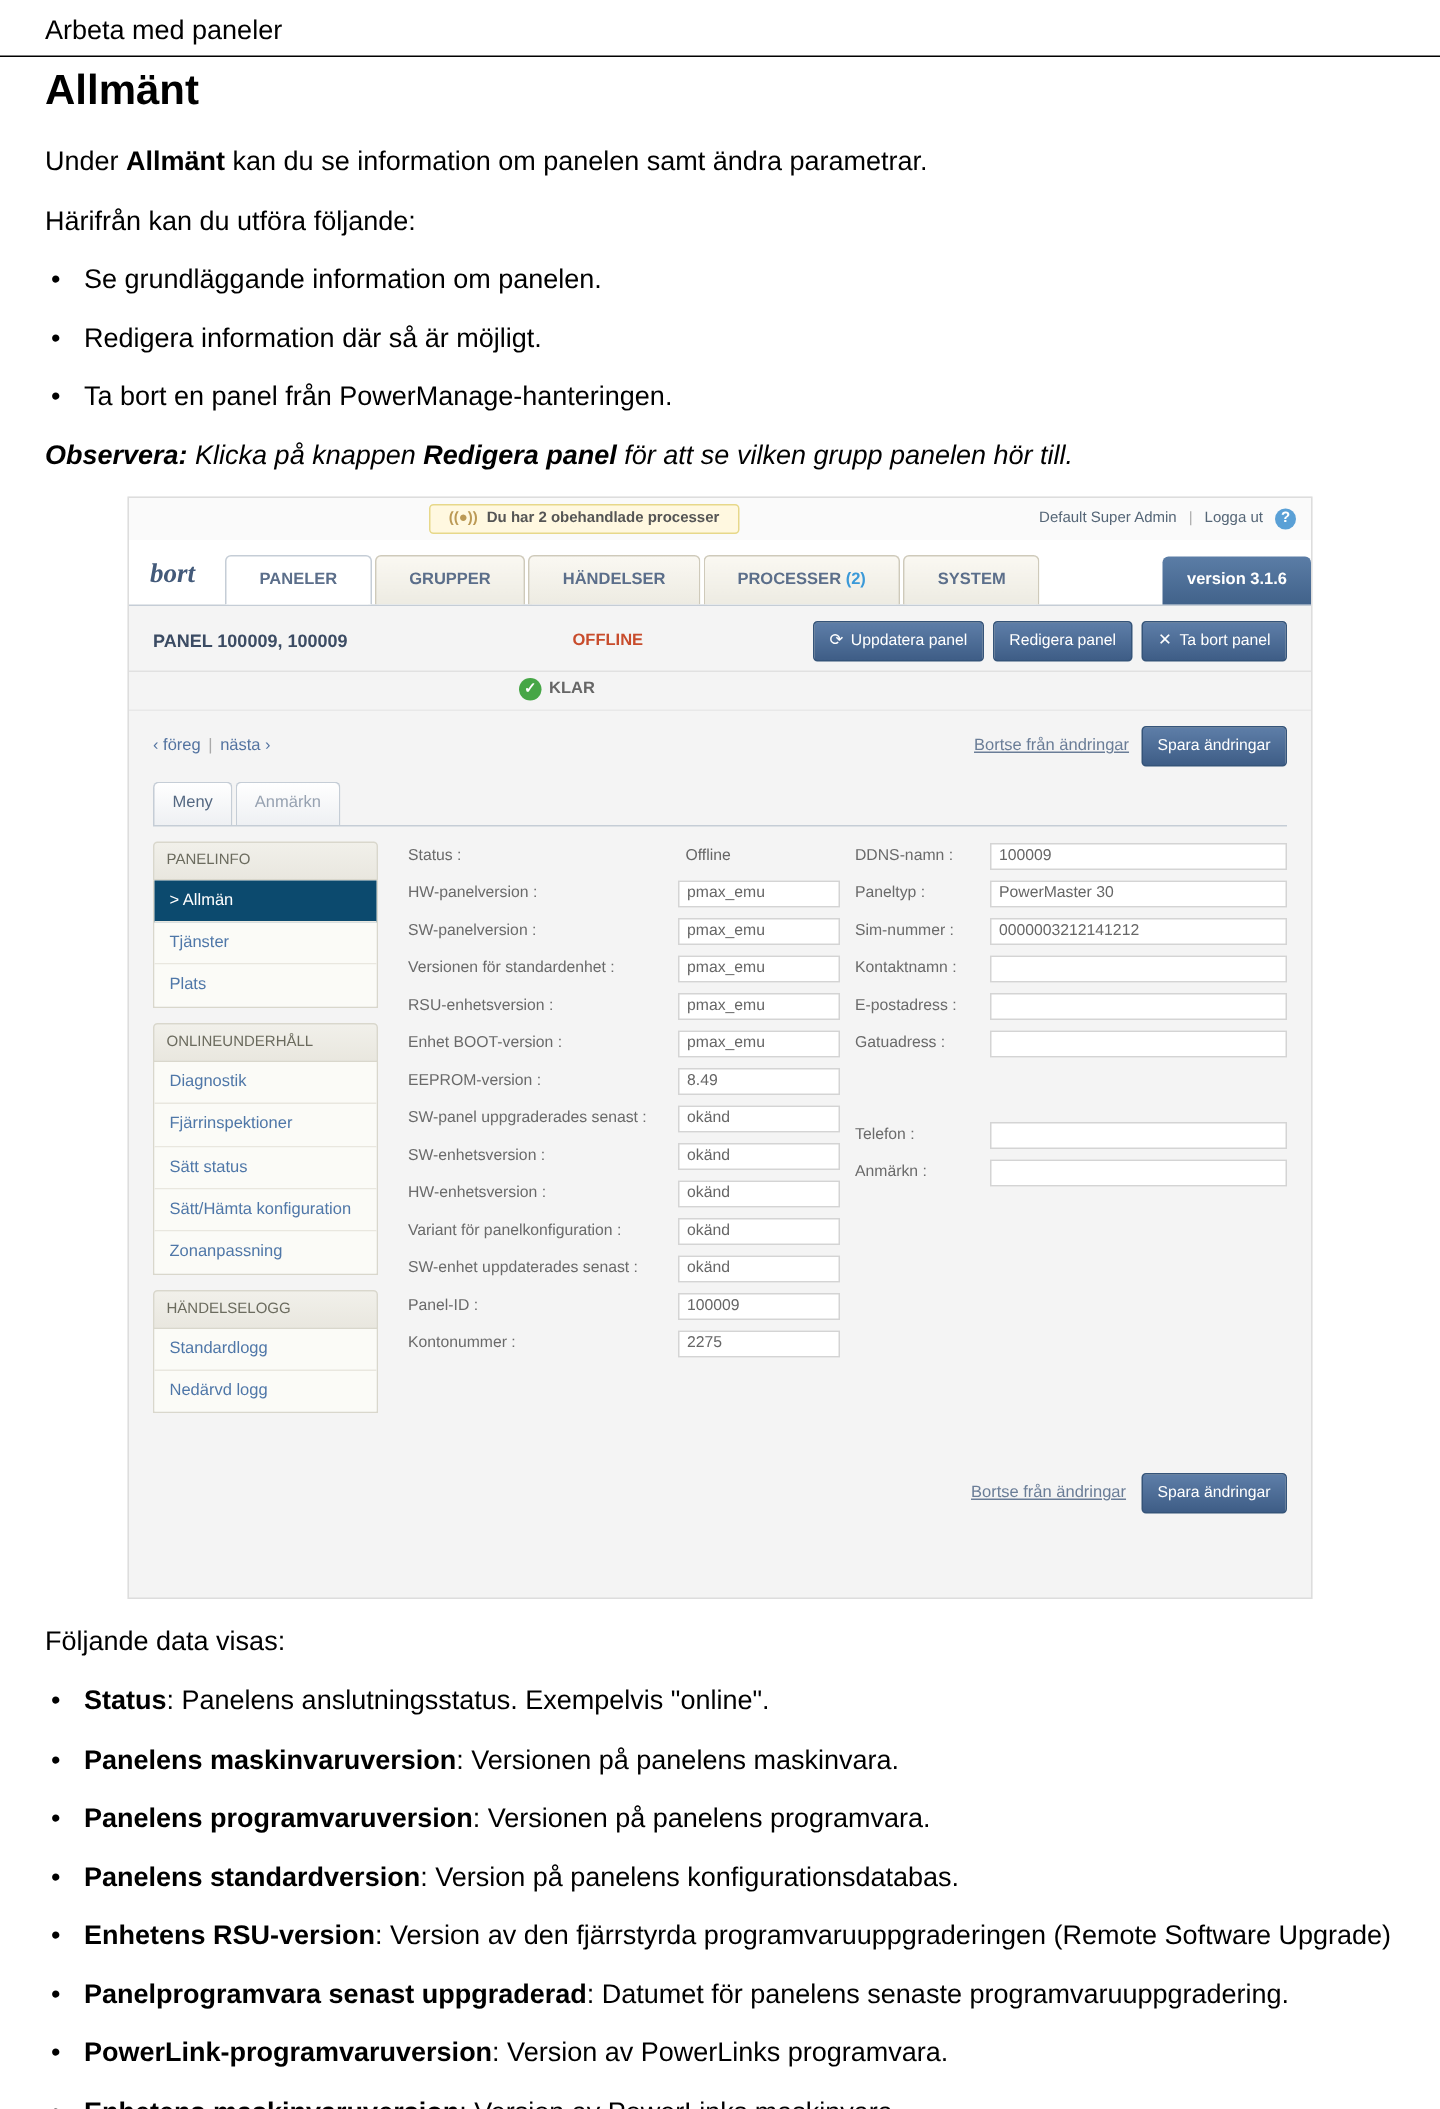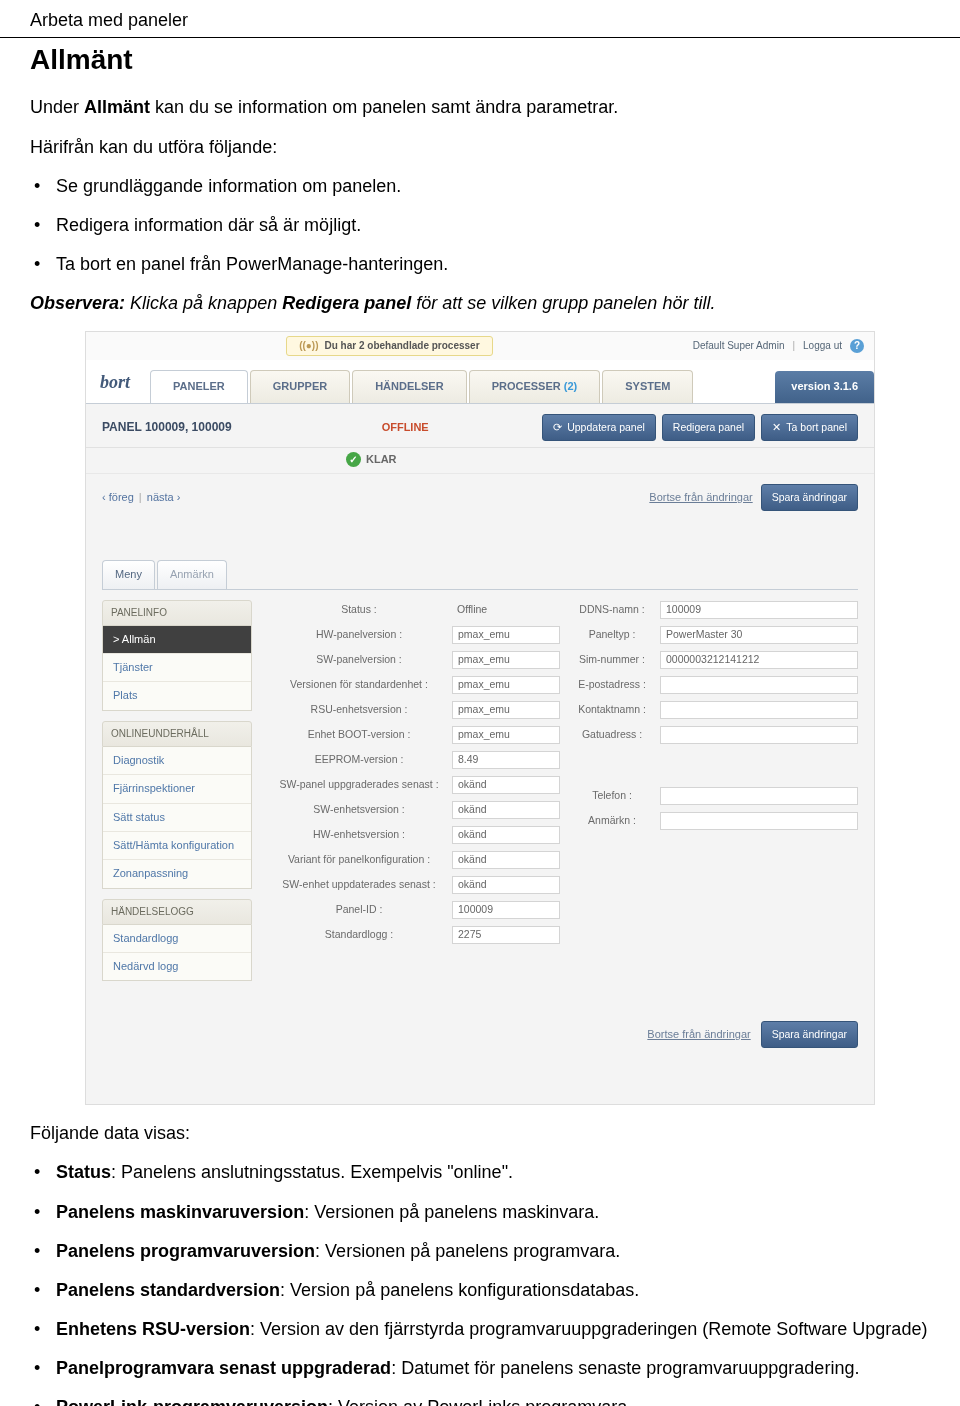--- a/index.html
+++ b/index.html
@@ -110,41 +110,41 @@
     .nav-actions { display: flex; align-items: center; padding: 10px 16px; gap: 8px; }
     .nav-actions .nav-links { color: #5373a0; font-size: 11px; }
     .nav-actions .sep2 { color: #aaa; padding: 0 2px; }
     .nav-actions .right { margin-left: auto; display: flex; align-items: center; gap: 8px; }
     .link-muted { color: #6a7d97; text-decoration: underline; font-size: 11px; }
 
     .tab-pair { display: flex; padding: 0 16px; }
     .minitab {
       background: linear-gradient(#fff,#eef0f3); border: 1px solid #c5cdd6;
       border-bottom: none; padding: 6px 12px; border-radius: 4px 4px 0 0;
-      font-size: 11px; color: #546882; margin-right: 2px; margin-top: 39px;
+      font-size: 11px; color: #546882; margin-right: 2px;
     }
     .minitab.muted { color: #97a2b1; }
     .tab-underline { border-bottom: 1px solid #c5cdd6; margin: 0 16px 10px; }
 
     .body-cols { display: flex; padding: 0 16px; gap: 20px; }
     .sidebar { width: 150px; }
     .side-head {
       background: linear-gradient(#f1f0ea,#e9e7df); color: #6b6b5e;
       font-size: 10px; font-weight: normal; padding: 5px 8px;
       border: 1px solid #d9d7cc; border-radius: 3px 3px 0 0;
     }
     .side-list { border: 1px solid #d9d7cc; border-top: none; margin-bottom: 10px; }
     .side-item { padding: 6px 10px; color: #4f77a8; font-size: 11px; border-bottom: 1px solid #e9e7df; background: #fbfbf7; }
     .side-item:last-child { border-bottom: none; }
-    .side-item.active { background: #404040; color: #fff; }
+    .side-item.active { background: #0c4a6e; color: #fff; }
 
     .form-area { flex: 1; display: flex; gap: 10px; }
     .form-col { flex: 1; }
     .form-row { display: flex; align-items: center; margin-bottom: 5px; min-height: 20px; }
-    .form-row .flabel { width: 180px; text-align: center; padding-right: 6px; color: #6a6a6a; font-size: 10.5px; }
+    .form-row .flabel { width: 180px; text-align: left; padding-right: 6px; color: #6a6a6a; font-size: 10.5px; }
     .form-row .fval {
       flex: 1; height: 18px; border: 1px solid #d4d4d4; background: #fff;
       padding: 0 5px; font-size: 10.5px; color: #666; display: flex; align-items: center;
     }
     .form-row .ftext { flex: 1; padding: 0 5px; font-size: 10.5px; color: #666; }
     .form-col.right .form-row .flabel { width: 90px; }
 
     .bottom-actions {
       display: flex; align-items: center; justify-content: flex-end;
       padding: 30px 16px 6px; gap: 10px;
@@ -313,43 +313,43 @@
             </div>
             <div class="form-row">
               <div class="flabel">SW-enhet uppdaterades senast :</div>
               <div class="fval">okänd</div>
             </div>
             <div class="form-row">
               <div class="flabel">Panel-ID :</div>
               <div class="fval">100009</div>
             </div>
             <div class="form-row">
-              <div class="flabel">Standardlogg :</div>
+              <div class="flabel">Kontonummer :</div>
               <div class="fval">2275</div>
             </div>
           </div>
         <div class="form-col right" id="right-col">
             <div class="form-row">
               <div class="flabel">DDNS-namn :</div>
               <div class="fval">100009</div>
             </div>
             <div class="form-row">
               <div class="flabel">Paneltyp :</div>
               <div class="fval">PowerMaster 30</div>
             </div>
             <div class="form-row">
               <div class="flabel">Sim-nummer :</div>
               <div class="fval">0000003212141212</div>
             </div>
             <div class="form-row">
+              <div class="flabel">Kontaktnamn :</div>
+              <div class="fval"></div>
+            </div>
+            <div class="form-row">
               <div class="flabel">E-postadress :</div>
-              <div class="fval"></div>
-            </div>
-            <div class="form-row">
-              <div class="flabel">Kontaktnamn :</div>
               <div class="fval"></div>
             </div>
             <div class="form-row">
               <div class="flabel">Gatuadress :</div>
               <div class="fval"></div>
             </div>
             <div style="height: 36px;"></div>
             <div class="form-row">
               <div class="flabel">Telefon :</div>
               <div class="fval"></div>

